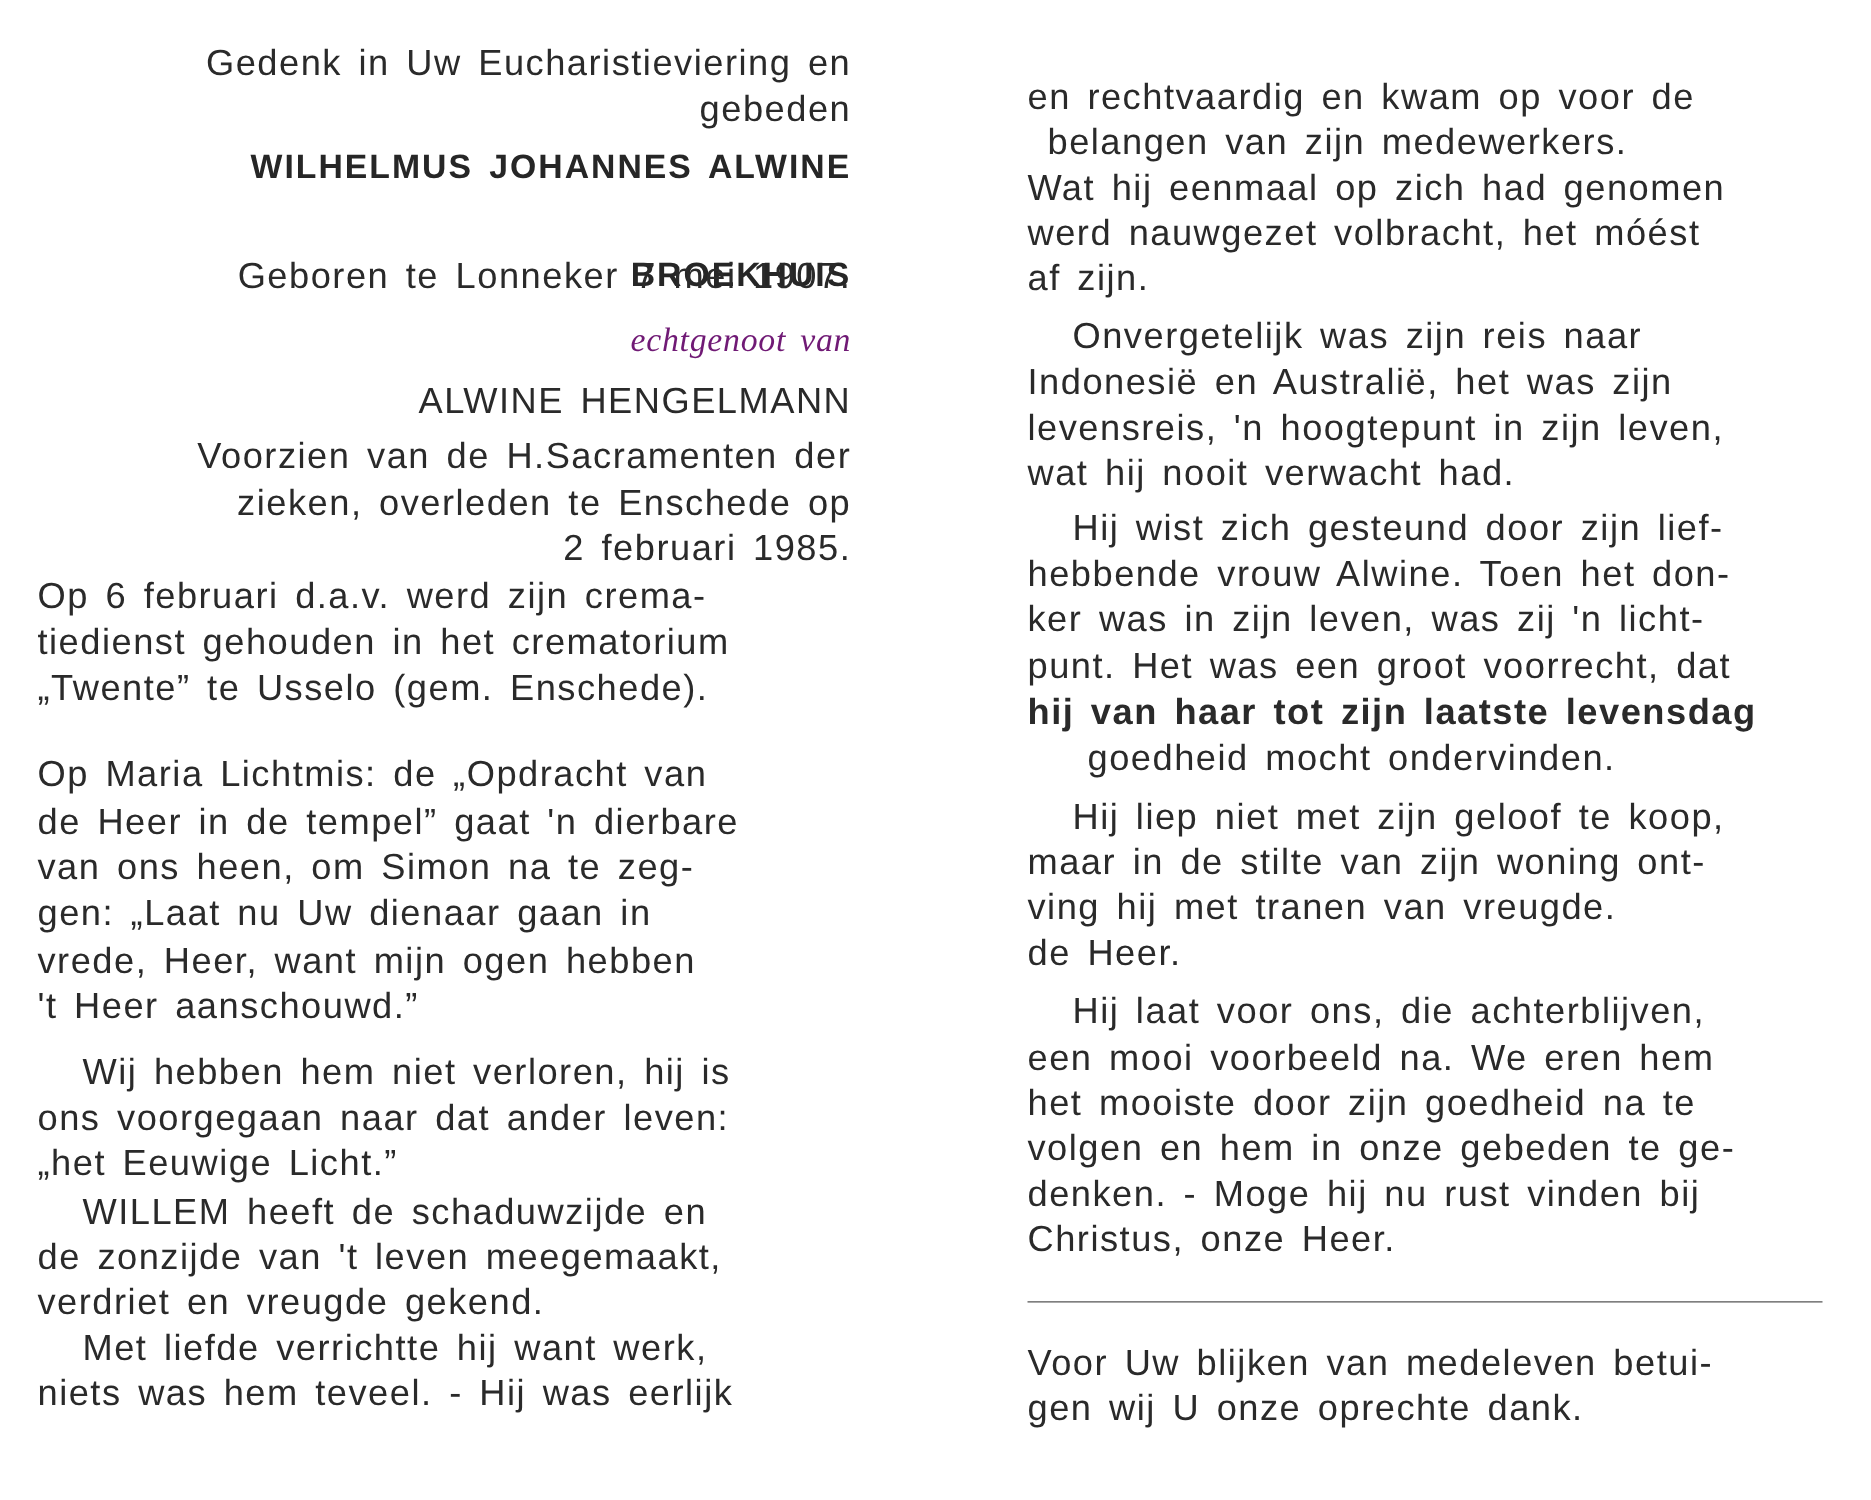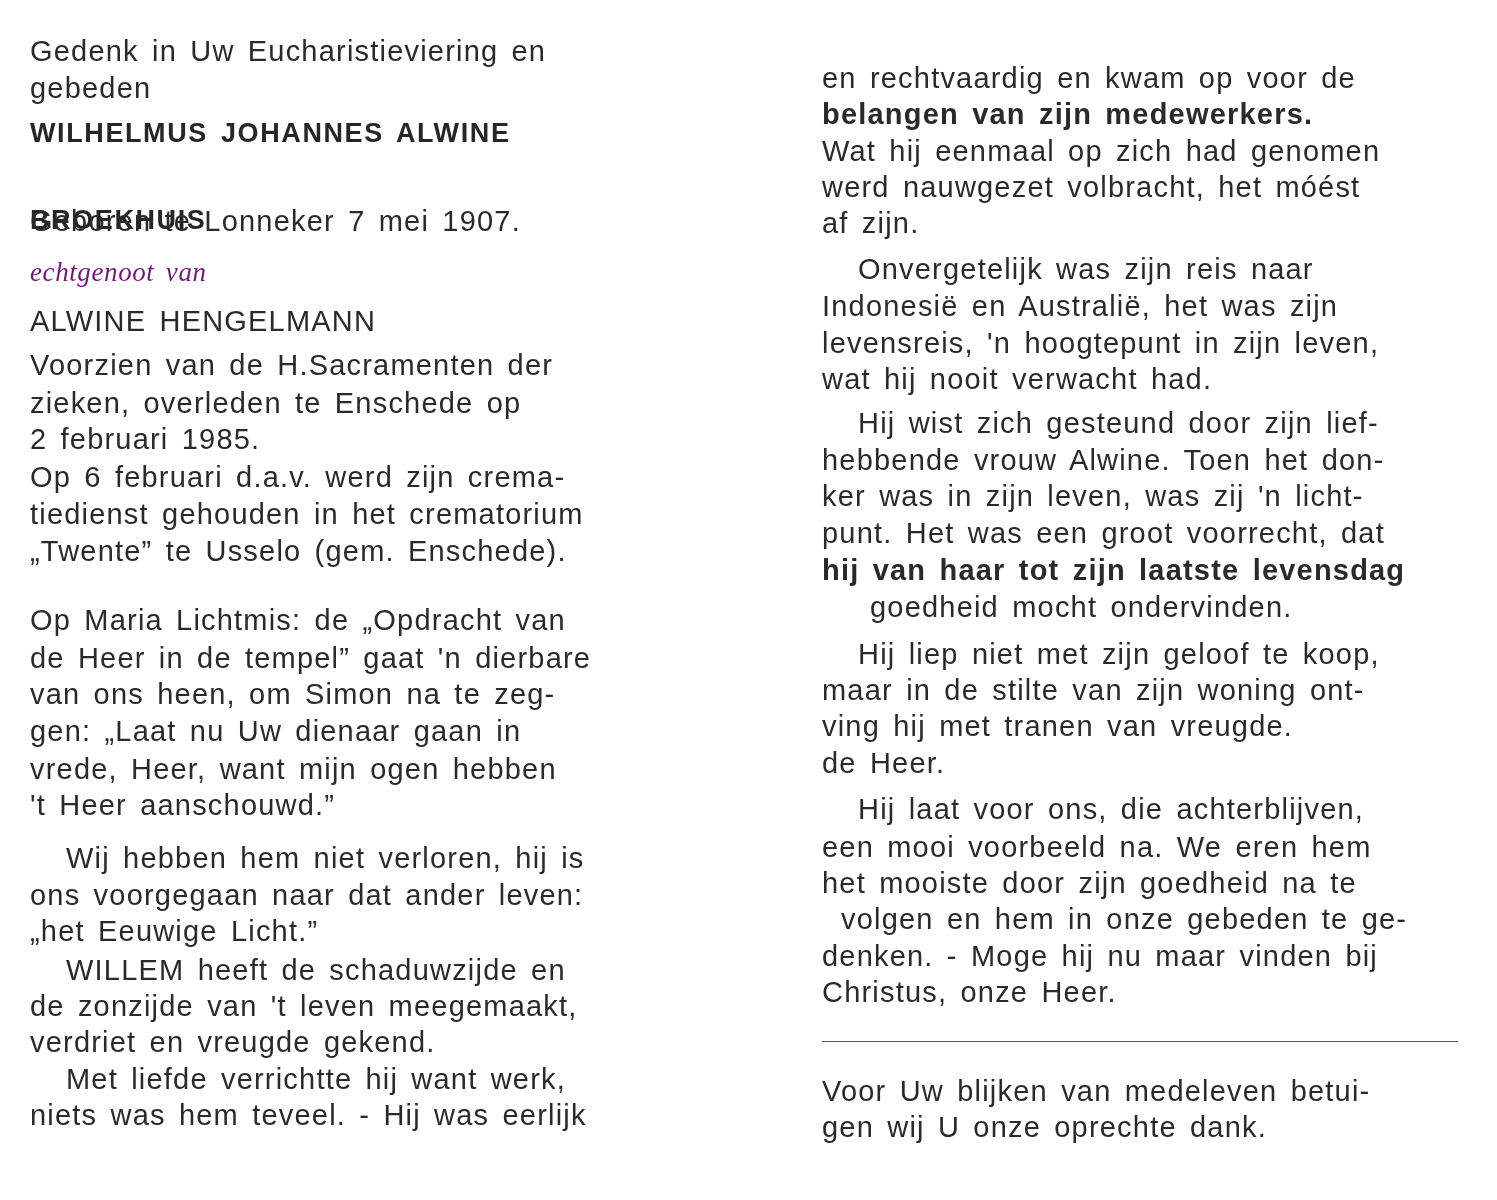--- a/index.html
+++ b/index.html
@@ -12,21 +12,21 @@
     .col { position: absolute; top: 0; }
     .left { left: 30px; width: 640px; }
     .right { left: 822px; width: 645px; }
     .line {
       position: absolute; white-space: nowrap;
       font-size: 29px; line-height: 36px;
       transform-origin: left top;
       letter-spacing: 1.2px;
       word-spacing: 4px;
     }
-    .center { text-align: left; width: 640px; left: 0; }
+    .center { text-align: right; width: 640px; left: 11px; }
     .bold { font-weight: bold; letter-spacing: 1.6px; font-size: 27px; color: #262626; }
     .italic { font-family: "Liberation Serif", serif; font-style: italic; font-size: 27px; letter-spacing: 0.6px; color: #701a75; }
     .divider {
       position: absolute; left: 822px; width: 636px; top: 1041px; height: 0;
       border-top: 1.5px solid #555;
     }
   </style>
 </head>
 <body>
 
@@ -58,21 +58,21 @@
   <div class="line" style="left:0;top:913px;">„het Eeuwige Licht.”</div>
   <div class="line" style="left:36px;top:952px;">WILLEM heeft de schaduwzijde en</div>
   <div class="line" style="left:0;top:988px;">de zonzijde van 't leven meegemaakt,</div>
   <div class="line" style="left:0;top:1024px;">verdriet en vreugde gekend.</div>
   <div class="line" style="left:36px;top:1061px;">Met liefde verrichtte hij want werk,</div>
   <div class="line" style="left:0;top:1097px;">niets was hem teveel. - Hij was eerlijk</div>
 </div>
 
 <div class="col right">
   <div class="line" style="left:0;top:60px;">en rechtvaardig en kwam op voor de</div>
-  <div class="line" style="left:0;top:96px;font-weight:bold;">belangen van zijn medewerkers.</div>
+  <div class="line" style="left:16px;top:96px;">belangen van zijn medewerkers.</div>
   <div class="line" style="left:0;top:133px;">Wat hij eenmaal op zich had genomen</div>
   <div class="line" style="left:0;top:169px;">werd nauwgezet volbracht, het móést</div>
   <div class="line" style="left:0;top:205px;">af zijn.</div>
 
   <div class="line" style="left:36px;top:251px;">Onvergetelijk was zijn reis naar</div>
   <div class="line" style="left:0;top:288px;">Indonesië en Australië, het was zijn</div>
   <div class="line" style="left:0;top:325px;">levensreis, 'n hoogtepunt in zijn leven,</div>
   <div class="line" style="left:0;top:361px;">wat hij nooit verwacht had.</div>
 
   <div class="line" style="left:36px;top:405px;">Hij wist zich gesteund door zijn lief-</div>
@@ -83,21 +83,21 @@
   <div class="line" style="left:0;top:589px;margin-left:48px;">goedheid mocht ondervinden.</div>
 
   <div class="line" style="left:36px;top:636px;">Hij liep niet met zijn geloof te koop,</div>
   <div class="line" style="left:0;top:672px;">maar in de stilte van zijn woning ont-</div>
   <div class="line" style="left:0;top:708px;">ving hij met tranen van vreugde.</div>
   <div class="line" style="left:0;top:745px;">de Heer.</div>
 
   <div class="line" style="left:36px;top:791px;">Hij laat voor ons, die achterblijven,</div>
   <div class="line" style="left:0;top:829px;">een mooi voorbeeld na. We eren hem</div>
   <div class="line" style="left:0;top:865px;">het mooiste door zijn goedheid na te</div>
-  <div class="line" style="left:0;top:901px;margin-left:19px;">volgen en hem in onze gebeden te ge-</div>
-  <div class="line" style="left:0;top:938px;">denken. - Moge hij nu maar vinden bij</div>
+  <div class="line" style="left:0;top:901px;">volgen en hem in onze gebeden te ge-</div>
+  <div class="line" style="left:0;top:938px;">denken. - Moge hij nu rust vinden bij</div>
   <div class="line" style="left:0;top:974px;">Christus, onze Heer.</div>
 
   <div class="line" style="left:0;top:1073px;">Voor Uw blijken van medeleven betui-</div>
   <div class="line" style="left:0;top:1109px;">gen wij U onze oprechte dank.</div>
 </div>
 
 <div class="divider"></div>
 
 </body></html>

